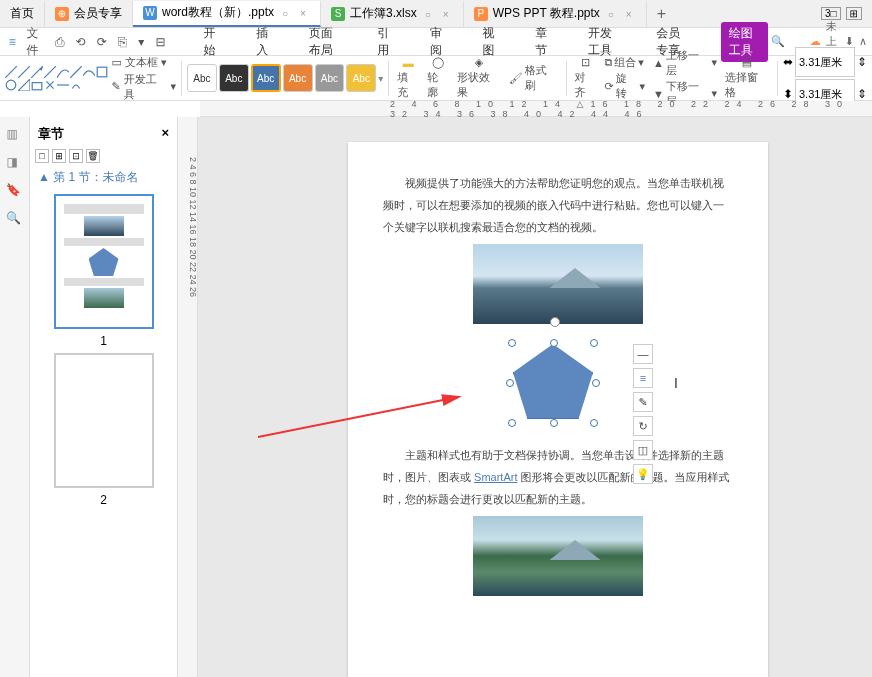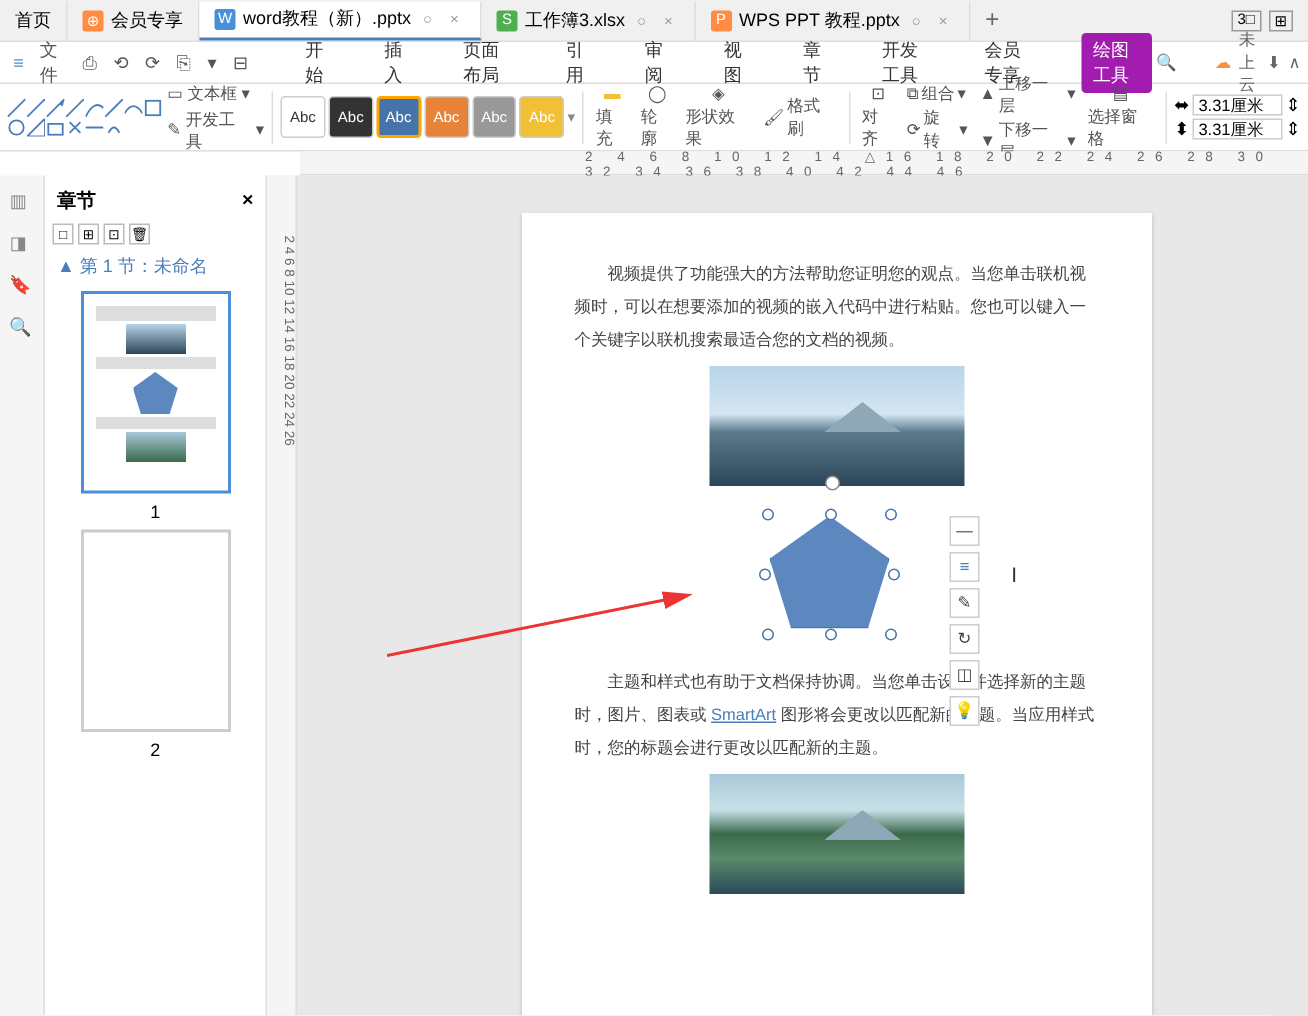--- a/index.html
+++ b/index.html
@@ -23,21 +23,21 @@
     .toolbar-right { margin-left: auto; display: flex; align-items: center; gap: 5px; color: #666; font-size: 11px; }
     
     .ribbon { display: flex; height: 45px; border-bottom: 1px solid #ddd; align-items: center; padding: 0 5px; gap: 2px; }
     .shape-icons { display: flex; flex-wrap: wrap; width: 105px; gap: 1px; }
     .shape-icon { width: 12px; height: 12px; color: #4a7ebb; }
     .editshape { display: flex; align-items: center; gap: 3px; font-size: 11px; color: #555; }
     .ribbon-sep { width: 1px; height: 35px; background: #ddd; margin: 0 3px; }
     .color-box { width: 30px; height: 28px; border: 1px solid #ccc; border-radius: 3px; display: flex; align-items: center; justify-content: center; font-size: 10px; cursor: pointer; }
     .ribbon-group { display: flex; flex-direction: column; align-items: center; gap: 1px; font-size: 11px; color: #555; }
     .ribbon-btn { display: flex; align-items: center; gap: 2px; font-size: 11px; color: #555; cursor: pointer; padding: 0 3px; }
-    .size-input { width: 60px; height: 14px; border: 1px solid #ccc; font-size: 11px; padding: 0 3px; }
+    .size-input { width: 60px; height: 30px; border: 1px solid #ccc; font-size: 11px; padding: 0 3px; }
     
     .ruler-h { height: 16px; background: #f5f5f5; border-bottom: 1px solid #ddd; display: flex; align-items: center; position: relative; font-size: 9px; color: #666; margin-left: 200px; }
     
     .main { display: flex; height: 560px; }
     .left-iconbar { width: 30px; background: #f5f5f5; border-right: 1px solid #ddd; display: flex; flex-direction: column; align-items: center; gap: 12px; padding-top: 10px; }
     .leftbar-icon { width: 16px; height: 16px; color: #888; cursor: pointer; }
     
     .chapter-panel { width: 148px; background: #fff; border-right: 1px solid #ddd; padding: 5px; overflow: hidden; }
     .chapter-title { font-weight: bold; font-size: 13px; padding: 3px; display: flex; justify-content: space-between; }
     .chapter-controls { display: flex; gap: 3px; padding: 3px 0; }

